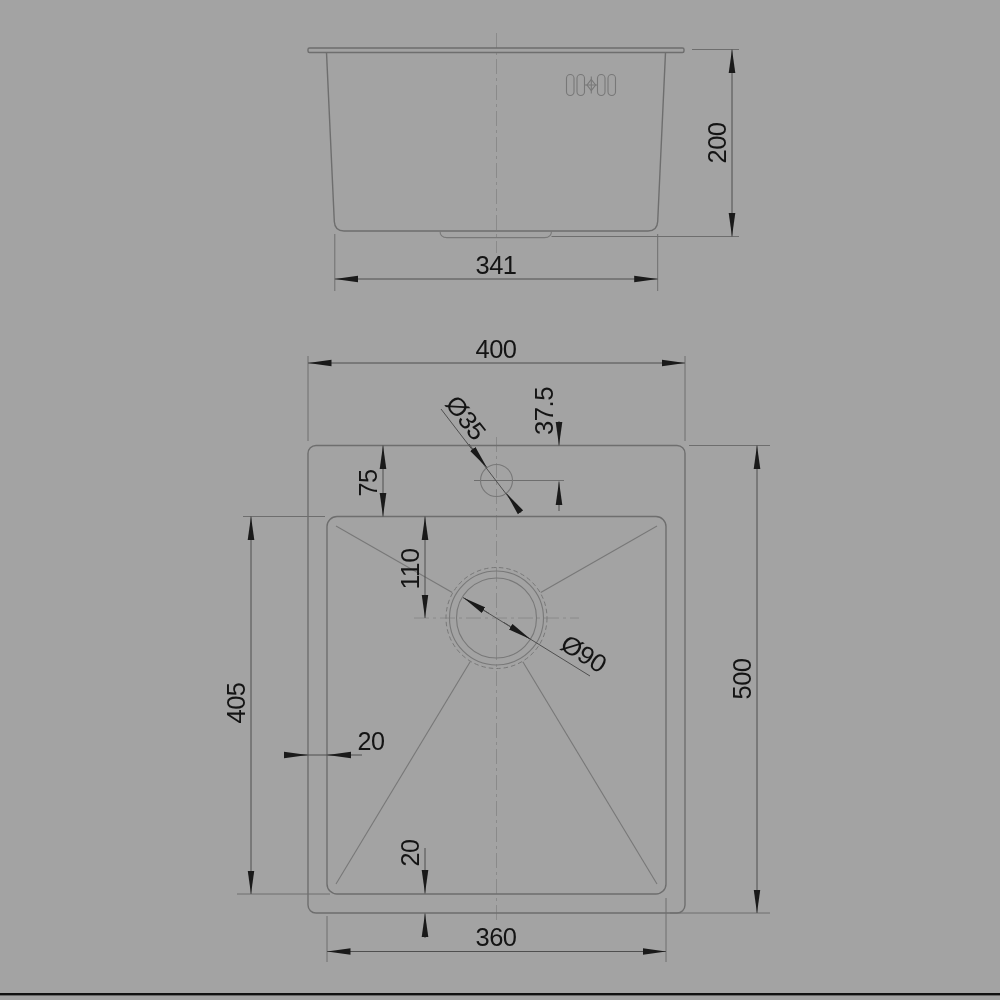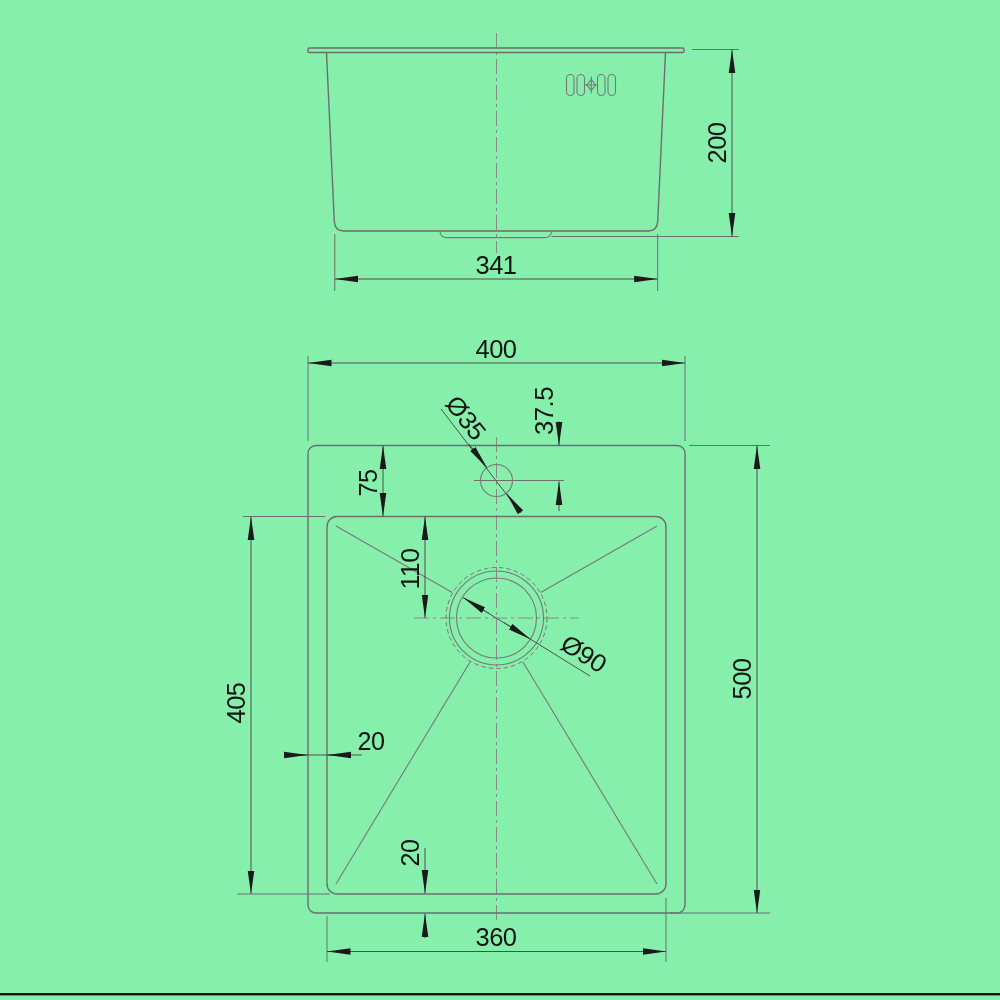--- a/index.html
+++ b/index.html
@@ -1,19 +1,19 @@
 <!DOCTYPE html>
 <html><head>
 <meta charset="utf-8">
 <style>
   html,body{margin:0;padding:0;background:#ffffff;}
   .stage{
     position:relative;
     width:1000px;height:1000px;
-    background:#86efac;
+    background:#a3a3a3;
     overflow:hidden;
     font-family:"Liberation Sans", sans-serif;
   }
   svg{display:block;}
   .obj{stroke:#6e6e6e;stroke-width:1.4;fill:none;}
   .obj-thin{stroke:#787878;stroke-width:1.1;fill:none;}
   .dim{stroke:#4f4f4f;stroke-width:1;fill:none;}
   .ext{stroke:#6e6e6e;stroke-width:1;fill:none;}
   .cl{stroke:#8a8a8a;stroke-width:1;fill:none;stroke-dasharray:15 4 3 4;}
   .dashed{stroke:#787878;stroke-width:1;fill:none;stroke-dasharray:4.5 3;}

